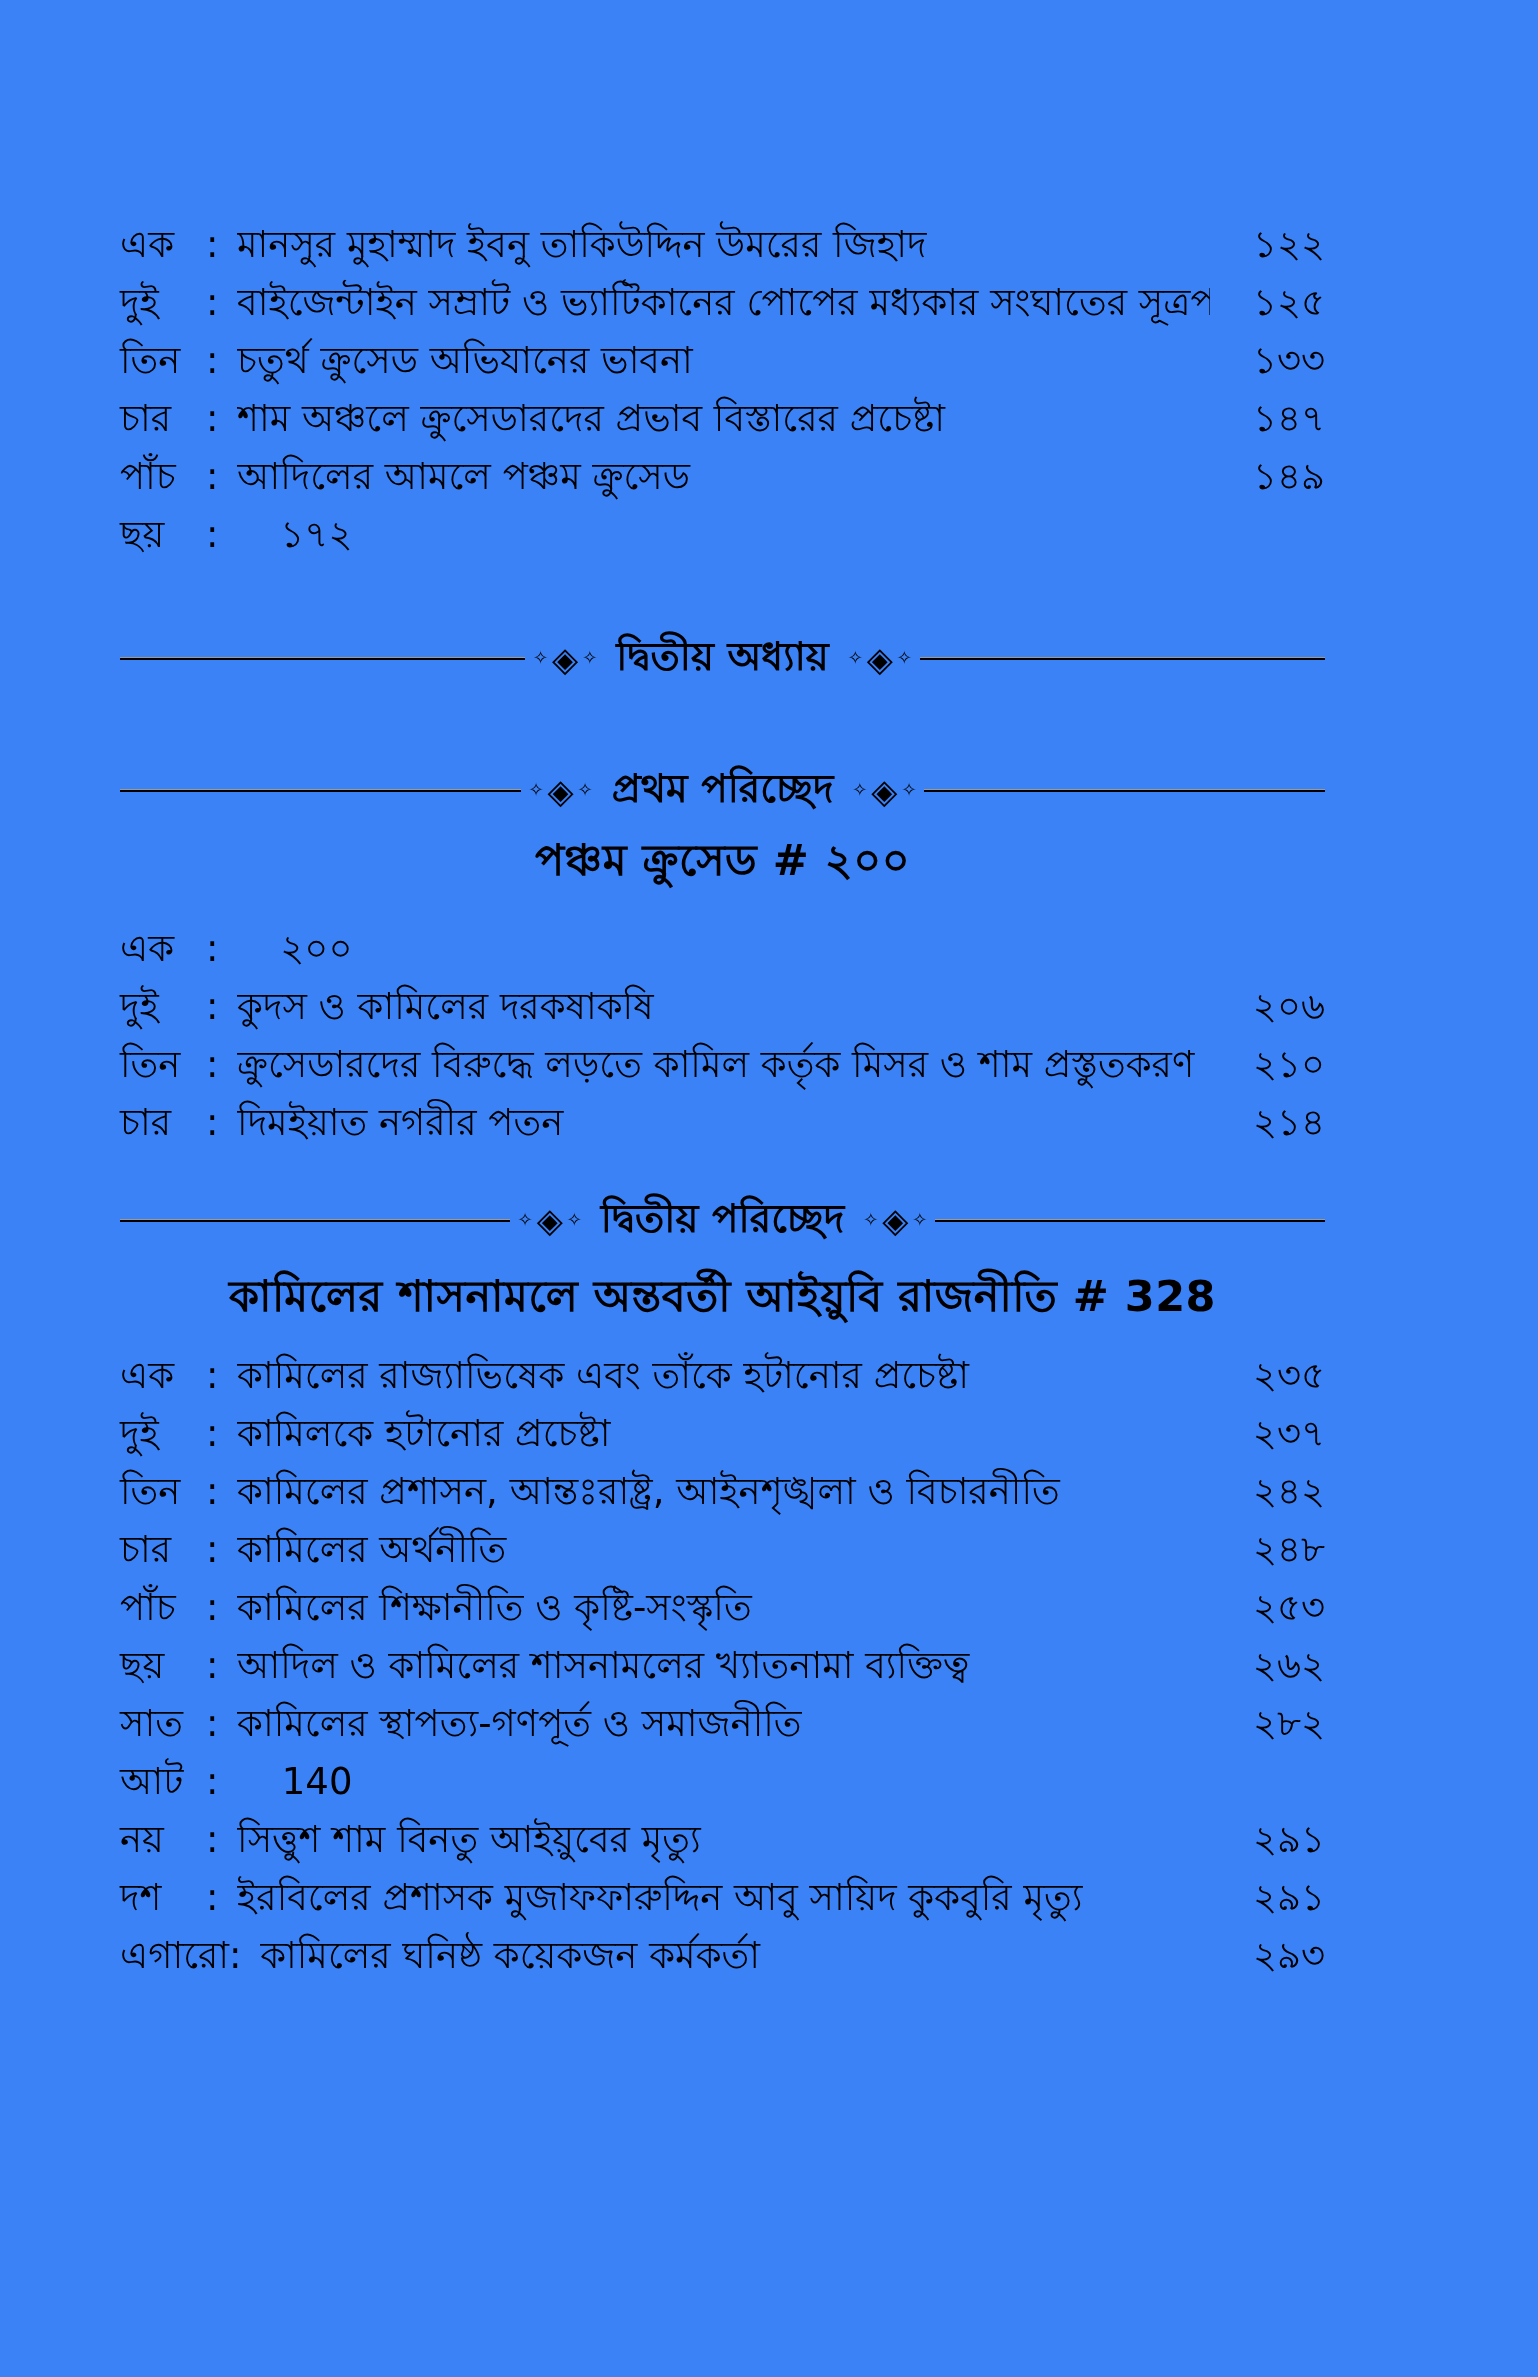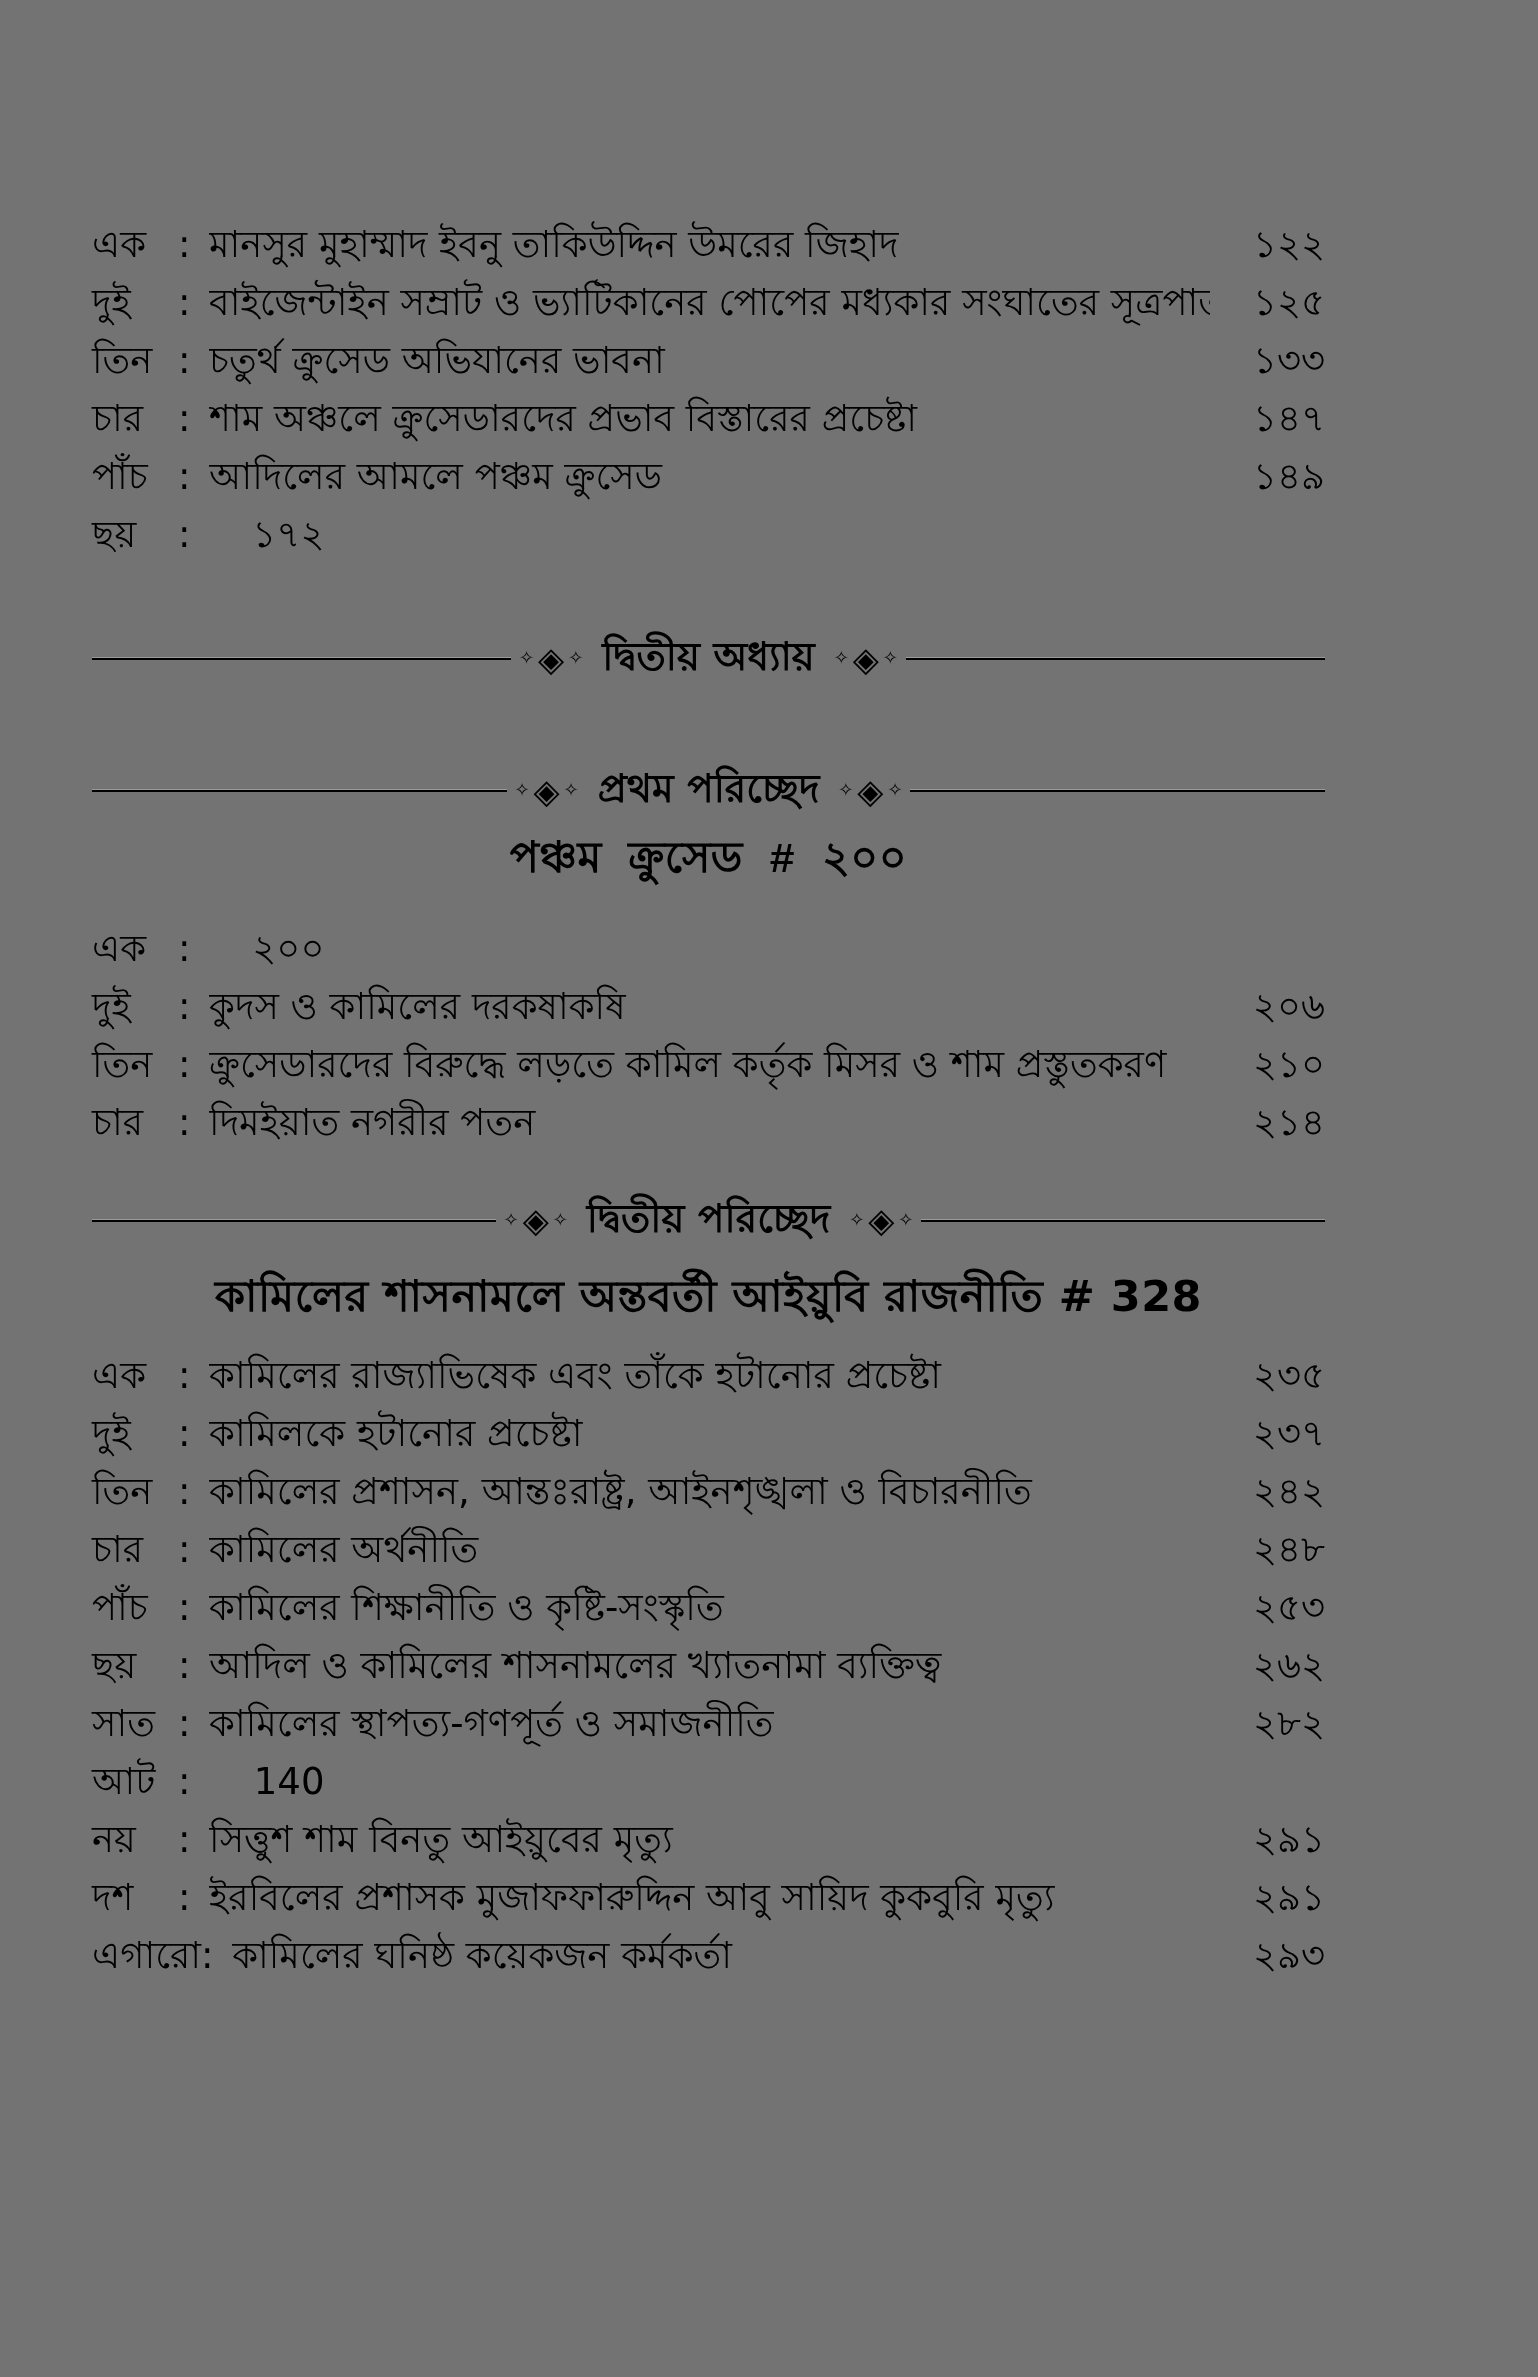--- a/index.html
+++ b/index.html
@@ -5,22 +5,22 @@
   html, body {
     margin: 0;
     padding: 0;
     background: #ffffff;
   }
   .page {
     position: relative;
     width: 1538px;
     height: 2377px;
     box-sizing: border-box;
-    padding: 216px 213px 0 92px;
-    background: #737373;
+    padding: 216px 213px 0 120px;
+    background: #3b82f6;
     color: #000000;
     font-family: "DejaVu Sans", "Liberation Sans", sans-serif;
     overflow: hidden;
   }
 
   
   .toc-list { display: block; }
   .toc-row {
     display: flex;
     align-items: baseline;
@@ -71,21 +71,21 @@
   .heading {
     margin: 0;
     font-size: 45px;
     font-weight: 700;
     text-align: center;
     line-height: 65px;
     white-space: nowrap;
     letter-spacing: 0.5px;
   }
   .heading.h-chapter { margin-top: 9.3px; }
-  .heading.h-part1   { margin-top: 4.7px;  font-size: 43px; font-family: Liberation Mono, monospace; }
+  .heading.h-part1   { margin-top: 4.7px;  font-size: 43px; }
   .heading.h-part2   { margin-top: 11.2px; font-size: 43px; }
 </style>
 </head>
 <body>
 
 <div class="page">
 
   <section class="toc-list l1">
     <div class="toc-row">
       <span class="toc-label">এক</span>

